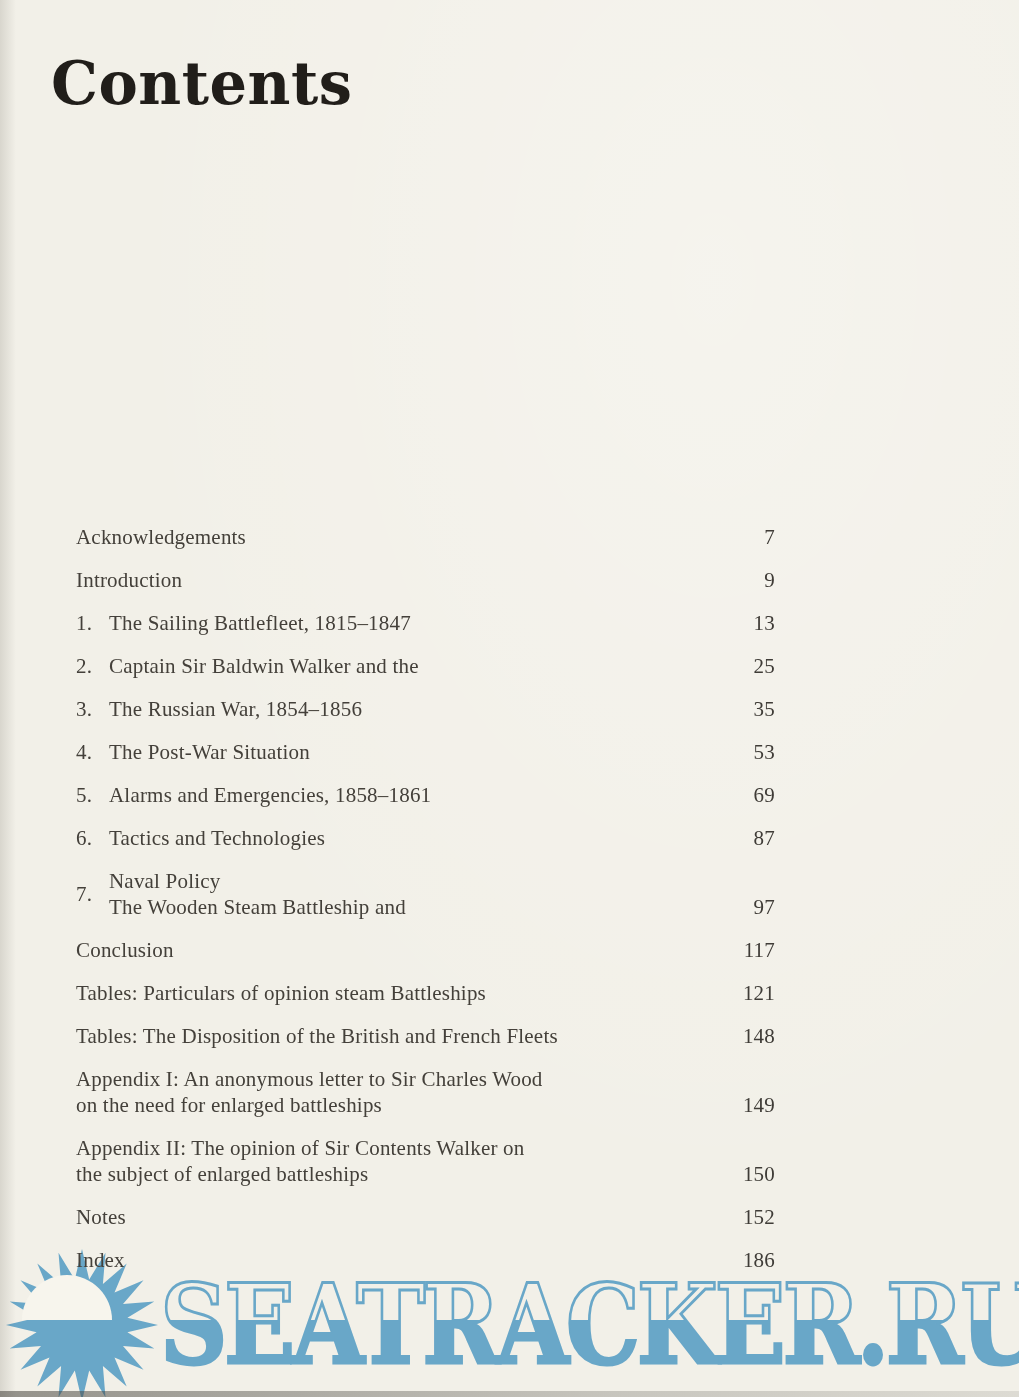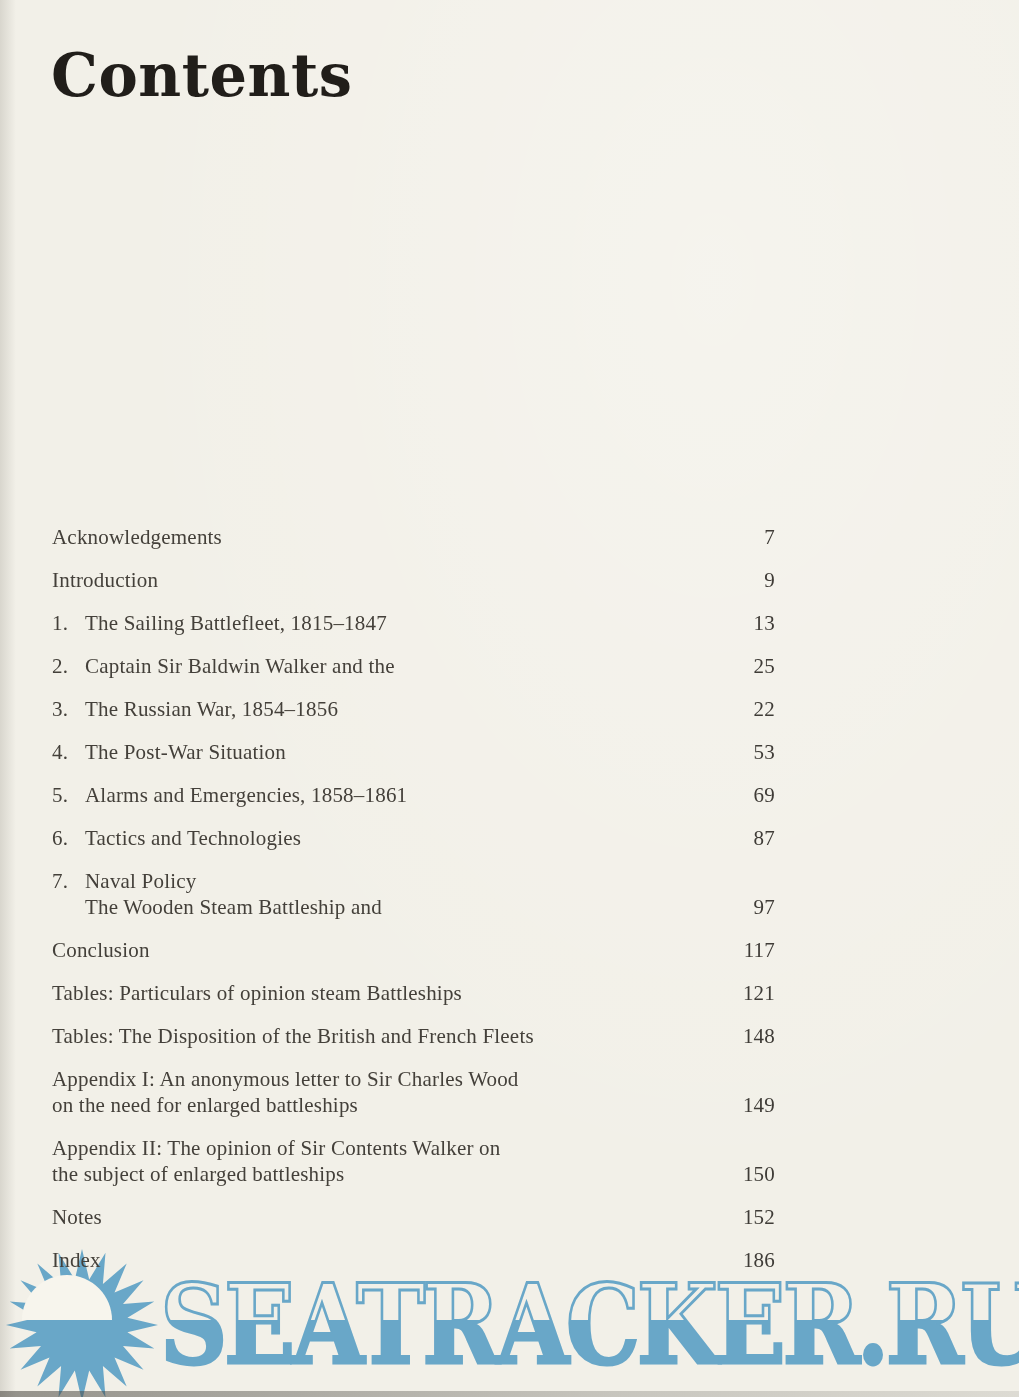--- a/index.html
+++ b/index.html
@@ -9,29 +9,29 @@
         background:#f2f0e8;overflow:hidden;}
   
   .edge-left{position:absolute;left:0;top:0;bottom:0;width:16px;z-index:3;
              background:linear-gradient(to right,rgba(60,55,45,.14),rgba(60,55,45,0));}
   .edge-bottom{position:absolute;left:0;bottom:0;right:0;height:6px;z-index:3;
              background:linear-gradient(to right,rgba(70,68,62,.55),rgba(70,68,62,.25) 60%,rgba(70,68,62,.12));}
   .paper-shade{position:absolute;inset:0;z-index:0;
              background:radial-gradient(ellipse at 70% 20%, rgba(255,255,255,.25), rgba(0,0,0,0) 60%);}
 
   
-  .title{position:absolute;left:51px;top:44px;z-index:2;margin:0;
+  .title{position:absolute;left:51px;top:52px;z-index:2;margin:0;
          font-family:"DejaVu Serif", serif;font-weight:700;
          font-size:59px;line-height:64px;letter-spacing:.5px;color:#211e1a;}
 
   
   .toc{position:absolute;left:52px;top:524px;width:723px;z-index:2;}
   .entry{display:flex;align-items:flex-end;margin-bottom:17px;
          font-size:21px;line-height:26px;color:#44403a;letter-spacing:.2px;}
-  .etext{display:flex;align-items:flex-start;}
+  .etext{display:flex;align-items:center;margin-left:24px;}
   .enum{flex:0 0 33px;width:33px;}
   .epage{margin-left:auto;color:#3f3c37;}
 
   
   .watermark{position:absolute;inset:0;z-index:1;}
   .wm-star{position:absolute;left:2px;top:1247px;width:160px;height:160px;}
   .wm-word-wrap{position:absolute;left:160px;top:1270px;height:110px;
          transform:scaleX(.85);transform-origin:left top;white-space:nowrap;}
   .wm-word{font-family:"DejaVu Serif", serif;font-weight:700;
          font-size:110px;line-height:1;letter-spacing:-4px;white-space:nowrap;}
@@ -95,21 +95,21 @@
       </div>
       <span class="epage">25</span>
     </div>
       <div class="entry">
       <div class="etext">
         <span class="enum">3.</span>
         <span class="elines">
             <div>The Russian War, 1854–1856</div>
           </span>
       </div>
-      <span class="epage">22</span>
+      <span class="epage">35</span>
     </div>
       <div class="entry">
       <div class="etext">
         <span class="enum">4.</span>
         <span class="elines">
             <div>The Post-War Situation</div>
           </span>
       </div>
       <span class="epage">53</span>
     </div>

